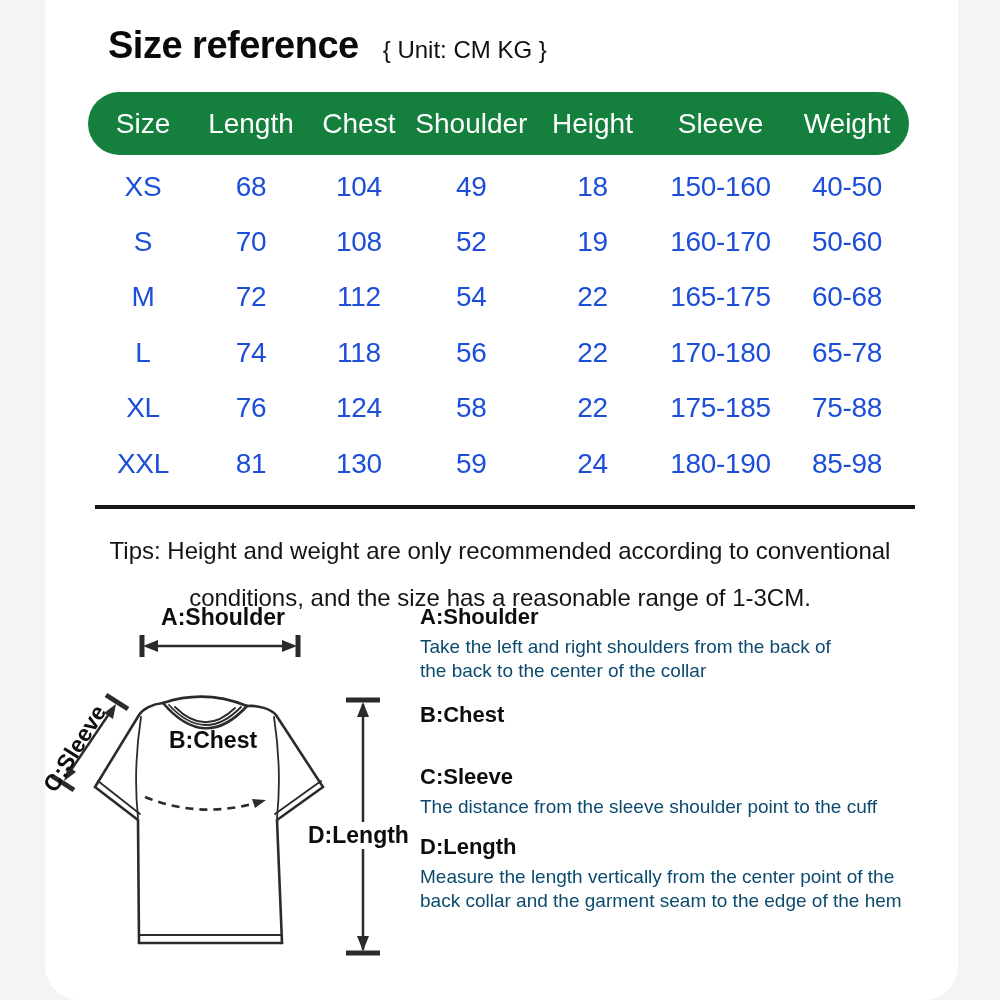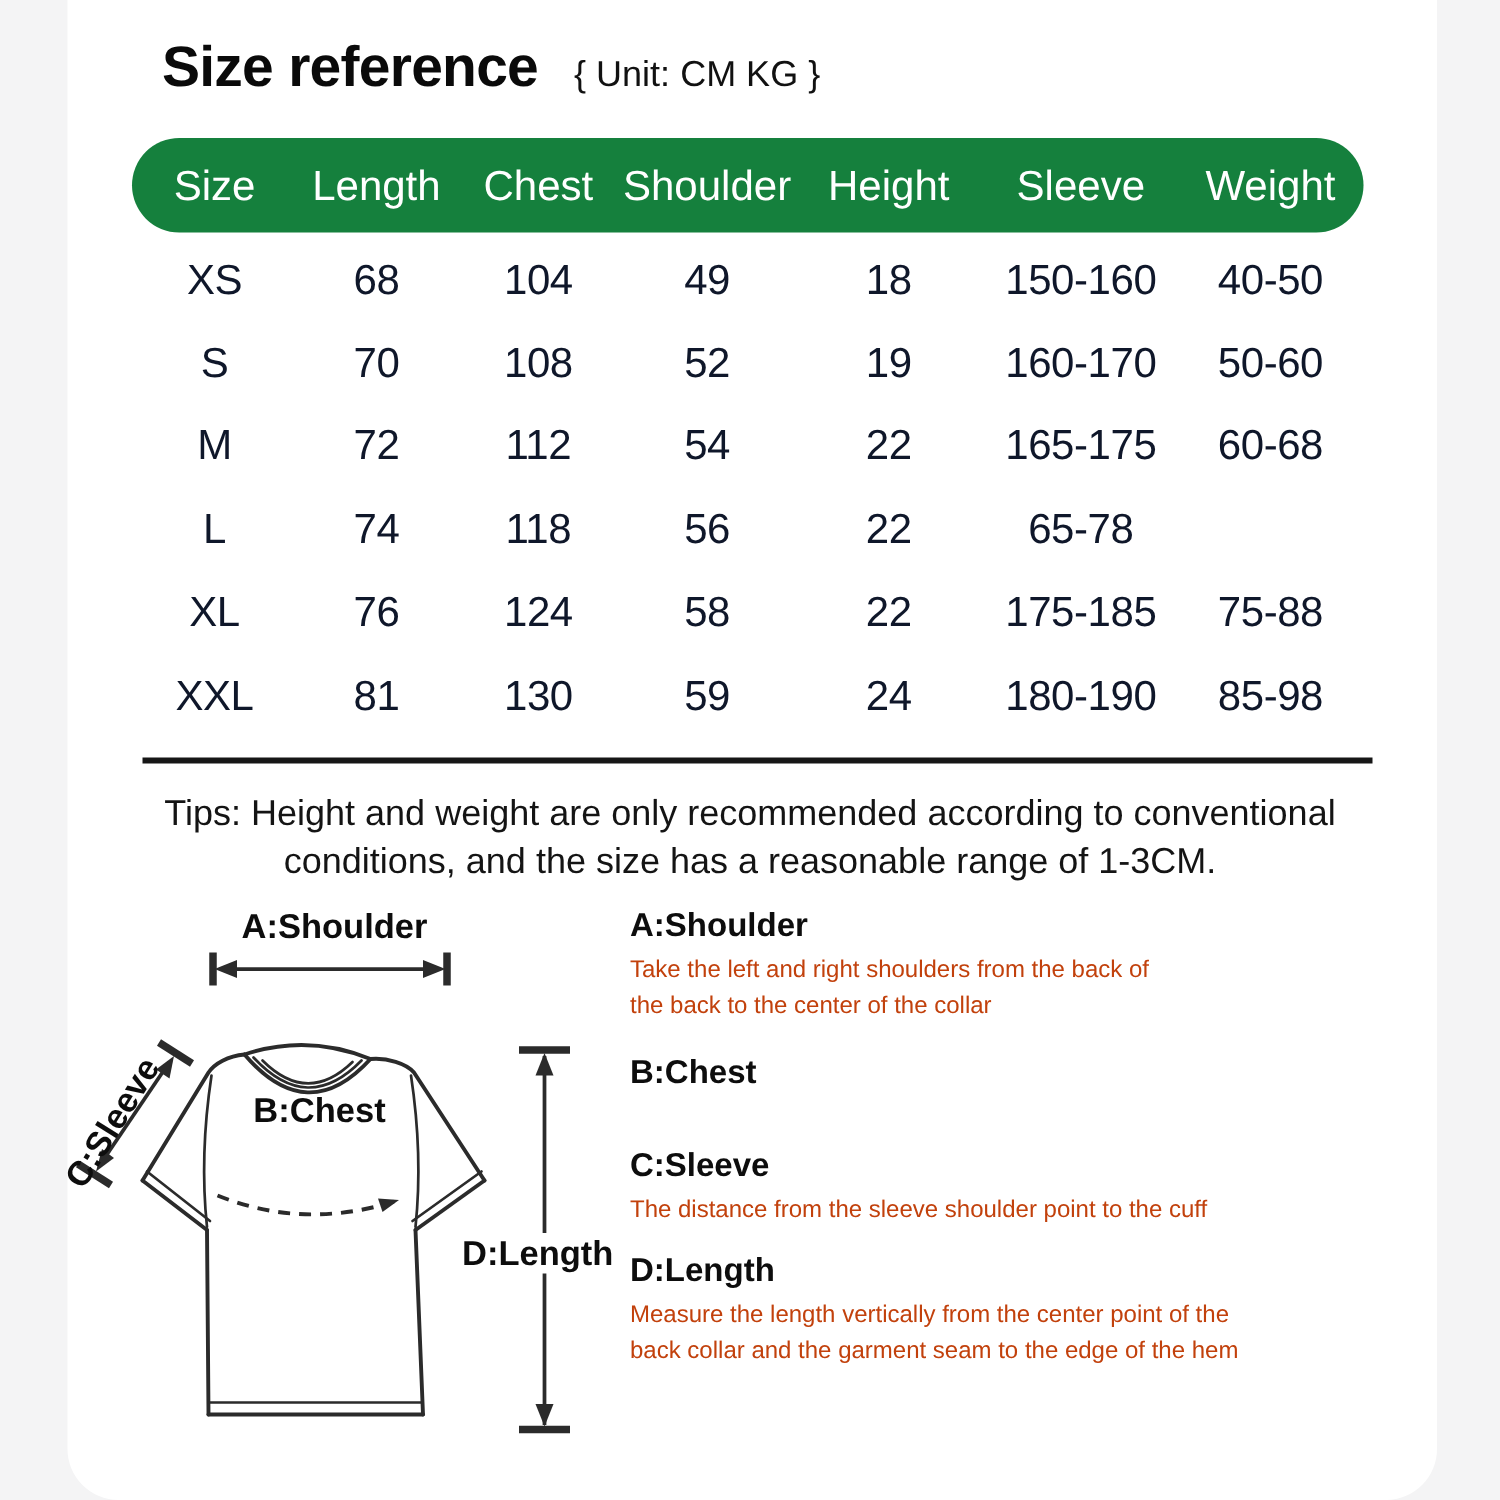--- a/index.html
+++ b/index.html
@@ -24,37 +24,37 @@
     grid-template-columns:13.4% 12.9% 13.4% 14% 15.5% 15.7% 15.1%;
     align-items:center;
   }
   .pill{
     position:absolute;left:88px;top:92px;width:821px;height:63px;
     background:#15803d;border-radius:32px;
   }
   .hcell{color:#fff;font-size:28px;text-align:center;}
   .rows{position:absolute;left:88px;top:159px;width:821px;}
   .row{height:55.4px;}
-  .cell{font-size:28px;letter-spacing:-0.3px;text-align:center;color:#0f172a;}
+  .cell{font-size:28px;letter-spacing:-0.3px;text-align:center;color:#1d4ed8;}
   .divider{position:absolute;left:95px;top:505px;width:820px;height:4px;background:#161616;}
   .tips{
     position:absolute;left:60px;top:527px;width:880px;
-    font-size:24px;line-height:32px;text-align:center;color:#141414;
+    font-size:24px;line-height:47px;text-align:center;color:#141414;
     white-space:pre-line;
   }
   .diagram{position:absolute;left:30px;top:590px;}
   .diag-label{position:absolute;font-weight:bold;font-size:23px;color:#0d0d0d;}
   .lbl-shoulder{left:138px;top:604px;width:170px;text-align:center;}
   .lbl-chest{left:158px;top:727px;width:110px;text-align:center;}
   .lbl-sleeve{left:0px;top:735px;width:150px;text-align:center;transform:rotate(-58deg);}
   .lbl-length{left:305px;top:822px;background:#fff;padding:0 3px;}
   .def{position:absolute;left:420px;width:542px;}
   .def-a{top:604px;} .def-b{top:702px;} .def-c{top:764px;} .def-d{top:834px;}
   .def-title{font-size:22px;font-weight:bold;line-height:26px;margin-bottom:5px;color:#0d0d0d;}
-  .def-body{font-size:16px;line-height:24px;color:#c2410c;white-space:pre-line;}
+  .def-body{font-size:19px;line-height:24px;color:#0c4a6e;white-space:pre-line;}
   svg .ln{stroke:#2b2b2b;fill:none;}
 </style>
 </head>
 <body>
 
 <div class="stage">
   <div class="card"></div>
 
   <div class="title-row">
     <span class="title">Size reference</span>
@@ -98,20 +98,21 @@
       <div class="cell">22</div>
       <div class="cell">165-175</div>
       <div class="cell">60-68</div>
     </div>
     <div class="row cols">
       <div class="cell">L</div>
       <div class="cell">74</div>
       <div class="cell">118</div>
       <div class="cell">56</div>
       <div class="cell">22</div>
+      <div class="cell">170-180</div>
       <div class="cell">65-78</div>
     </div>
     <div class="row cols">
       <div class="cell">XL</div>
       <div class="cell">76</div>
       <div class="cell">124</div>
       <div class="cell">58</div>
       <div class="cell">22</div>
       <div class="cell">175-185</div>
       <div class="cell">75-88</div>

